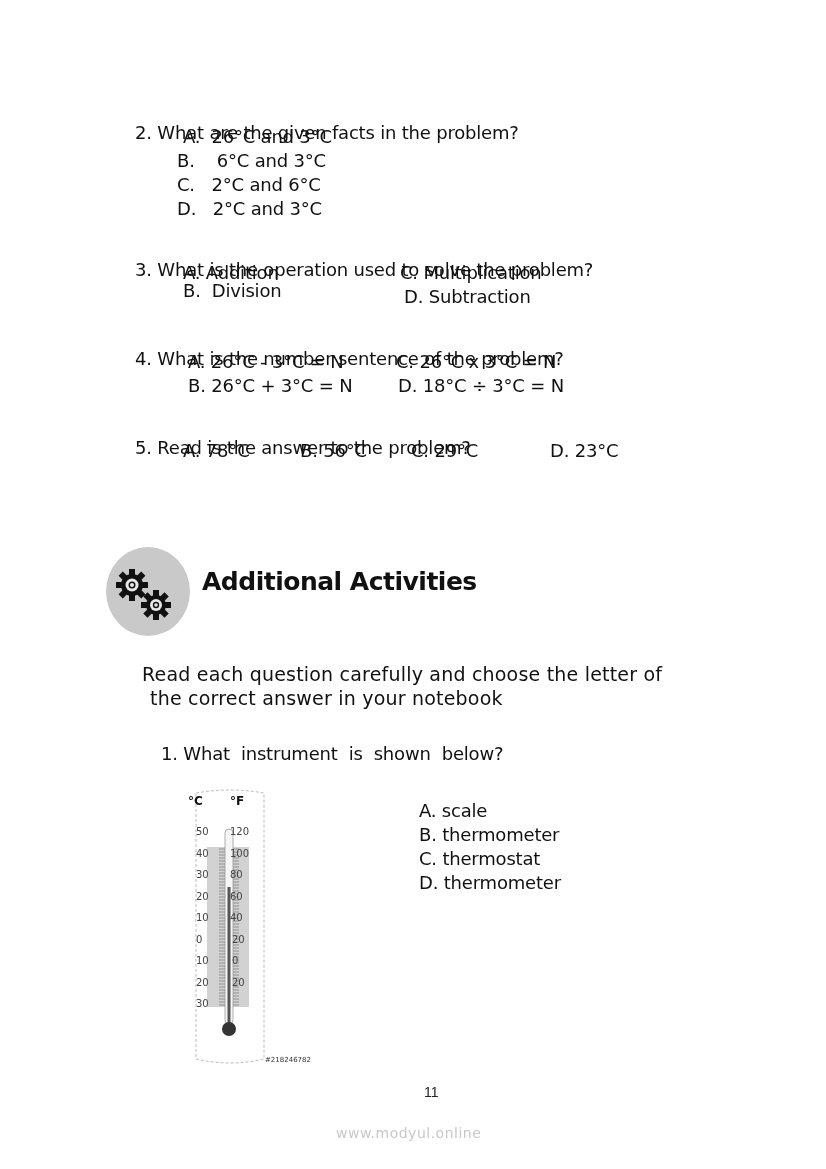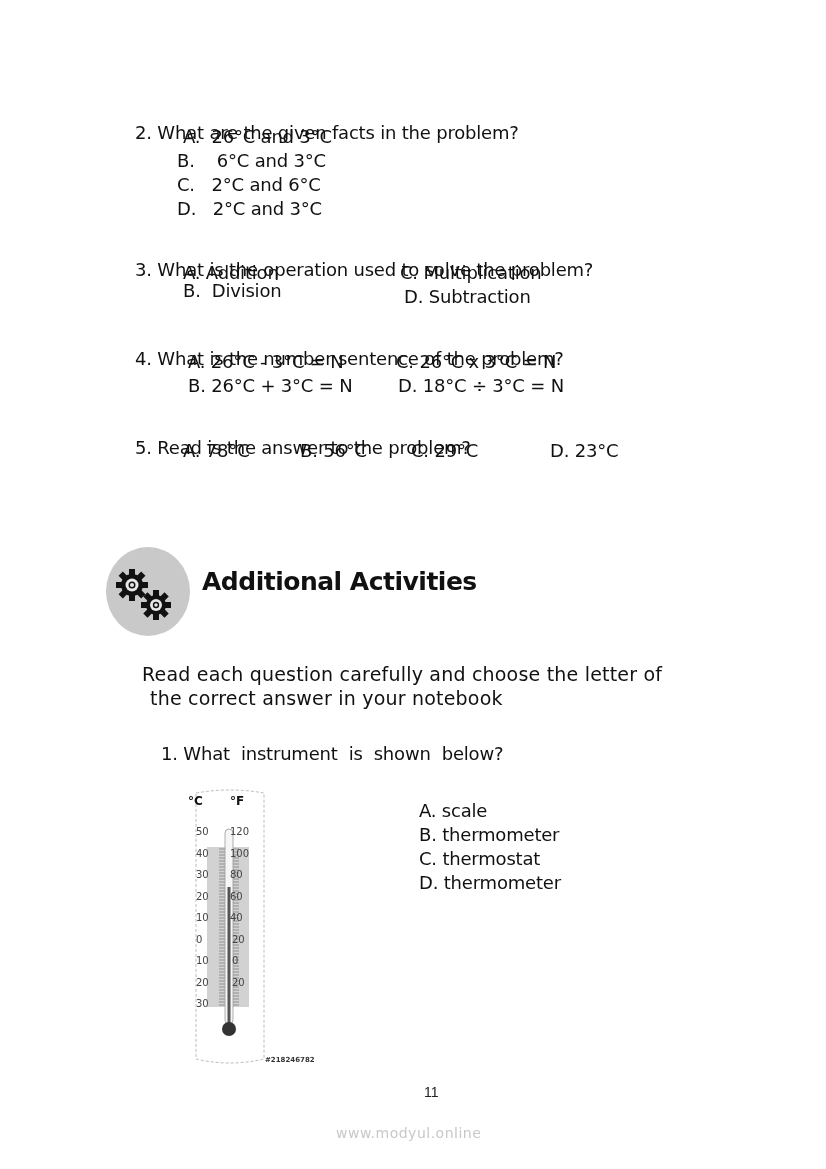--- a/index.html
+++ b/index.html
@@ -3,21 +3,21 @@
 <meta charset="utf-8">
 <style>
   html, body { margin: 0; padding: 0; background: #ffffff; }
   body { width: 826px; height: 1169px; position: relative; overflow: hidden;
          font-family: "DejaVu Sans", sans-serif; color: #111; }
   .abs { position: absolute; white-space: pre; }
   .q { font-size: 18px; letter-spacing: -0.2px; }
   .opt { font-size: 18px; letter-spacing: -0.2px; }
   .title { font-family: "DejaVu Sans", sans-serif; font-weight: bold; font-size: 25px; letter-spacing: -0.5px; }
   .instr { font-size: 19px; letter-spacing: 0.2px; }
-  .caption { font-size: 7px; font-weight: bold; color: #333; }
+  .caption { font-size: 7px; font-weight: normal; color: #333; }
   .pagenum { font-family: "Liberation Sans", sans-serif; font-size: 14px; color: #222; }
   .footer { font-family: "DejaVu Sans", sans-serif; font-size: 14px; color: #c8c8c8; letter-spacing: 0.5px; }
   .gear-badge { position: absolute; left: 106px; top: 547px; width: 84px; height: 89px;
                 border-radius: 50%; background: #c9c9c9; }
 </style>
 </head>
 <body>
 
 <div class="abs q" style="left:124px; top:101px;">
   <span>2.</span>&nbsp;<span>What are the given facts in the problem?</span>

